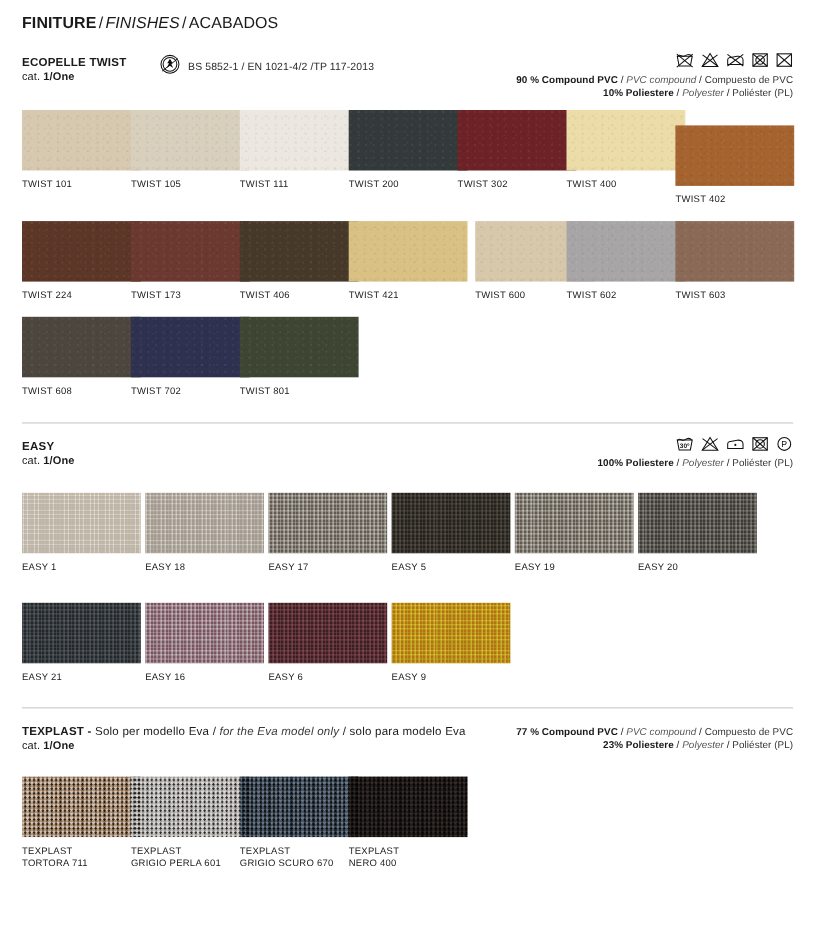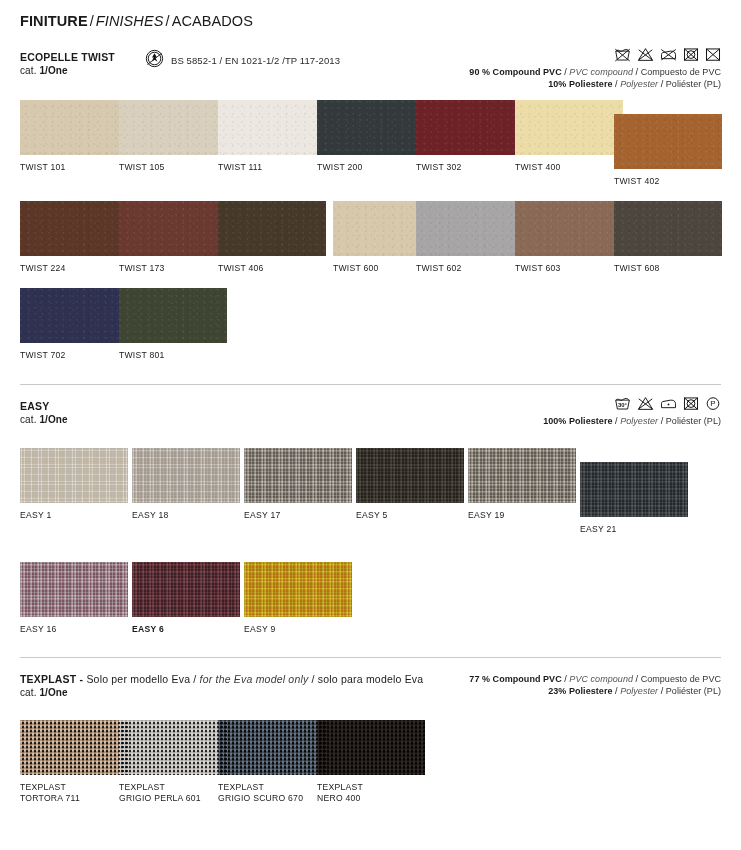--- a/index.html
+++ b/index.html
@@ -134,21 +134,21 @@
 
       <div class="cert-row">
         <span>
           <svg width="19" height="19" viewBox="0 0 20 20">
             <circle cx="10" cy="10" r="8.6" fill="none" stroke="#111" stroke-width="1"></circle>
             <circle cx="10" cy="10" r="6.6" fill="none" stroke="#111" stroke-width="1"></circle>
             <path d="M10 4.6 L12.6 9 L10.9 9 L13.1 13.4 L10 11.4 L6.9 13.4 L9.1 9 L7.4 9 Z" fill="#111"></path>
             <line x1="2.5" y1="16.5" x2="17.5" y2="4.5" stroke="#111" stroke-width="0.9"></line>
           </svg>
         </span>
-        <span class="cert-text">BS 5852-1 / EN 1021-1/2 /TP 117-2013</span>
+        <span class="cert-text">BS 5852-1 / EN 1021-4/2 /TP 117-2013</span>
       </div>
 
       <div class="sec-right">
         <div class="care-icons">
 
           <span>
             <svg width="17" height="15" viewBox="0 0 20 17">
               <path d="M2 4.5 L18 4.5 L16 15 L4 15 Z" fill="none" stroke="#111" stroke-width="1.1"></path>
               <path d="M2.4 4.6 C5 1.3 7 6.2 10 4.2 C13 2.2 15.4 1.6 17.6 4.6" fill="none" stroke="#111" stroke-width="1.1"></path>
               <line x1="1.5" y1="2.2" x2="18.5" y2="16.2" stroke="#111" stroke-width="1.1"></line>
@@ -228,20 +228,24 @@
           <div class="sw-label">TWIST 224</div>
         </div>
         <div class="cell" style="margin-top: 14px;">
           <div class="swatch leather" style="background-color: rgb(107, 57, 47);"></div>
           <div class="sw-label">TWIST 173</div>
         </div>
         <div class="cell" style="margin-top: 14px;">
           <div class="swatch leather" style="background-color: rgb(71, 57, 42);"></div>
           <div class="sw-label">TWIST 406</div>
         </div>
+        <div class="cell" style="margin-top: 14px;">
+          <div class="swatch leather" style="background-color: rgb(217, 193, 132);"></div>
+          <div class="sw-label">TWIST 421</div>
+        </div>
         <div class="cell" style="margin-top: 14px; padding-left: 16px;">
           <div class="swatch leather" style="background-color: rgb(216, 200, 171);"></div>
           <div class="sw-label">TWIST 600</div>
         </div>
         <div class="cell" style="margin-top: 14px;">
           <div class="swatch leather" style="background-color: rgb(168, 165, 166);"></div>
           <div class="sw-label">TWIST 602</div>
         </div>
         <div class="cell" style="margin-top: 14px;">
           <div class="swatch leather" style="background-color: rgb(138, 106, 86);"></div>
@@ -331,29 +335,33 @@
           <div class="sw-label">EASY 17</div>
         </div>
         <div class="cell">
           <div class="swatch woven" style="background-color: rgb(58, 54, 47);"></div>
           <div class="sw-label">EASY 5</div>
         </div>
         <div class="cell">
           <div class="swatch woven" style="background-color: rgb(141, 135, 125);"></div>
           <div class="sw-label">EASY 19</div>
         </div>
+        <div class="cell">
+          <div class="swatch woven" style="background-color: rgb(95, 92, 87);"></div>
+          <div class="sw-label">EASY 20</div>
+        </div>
         <div class="cell" style="margin-top: 14px;">
           <div class="swatch woven" style="background-color: rgb(59, 64, 68);"></div>
           <div class="sw-label">EASY 21</div>
         </div>
         <div class="cell" style="margin-top: 14px;">
           <div class="swatch woven" style="background-color: rgb(160, 131, 140);"></div>
           <div class="sw-label">EASY 16</div>
         </div>
-        <div class="cell" style="margin-top: 14px; font-weight: bold;">
+        <div class="cell" style="margin-top: 14px;">
           <div class="swatch woven" style="background-color: rgb(92, 50, 56);"></div>
           <div class="sw-label">EASY 6</div>
         </div>
         <div class="cell" style="margin-top: 14px;">
           <div class="swatch woven" style="background-color: rgb(201, 153, 31);"></div>
           <div class="sw-label">EASY 9</div>
         </div>
       </div>
   </div>
 

